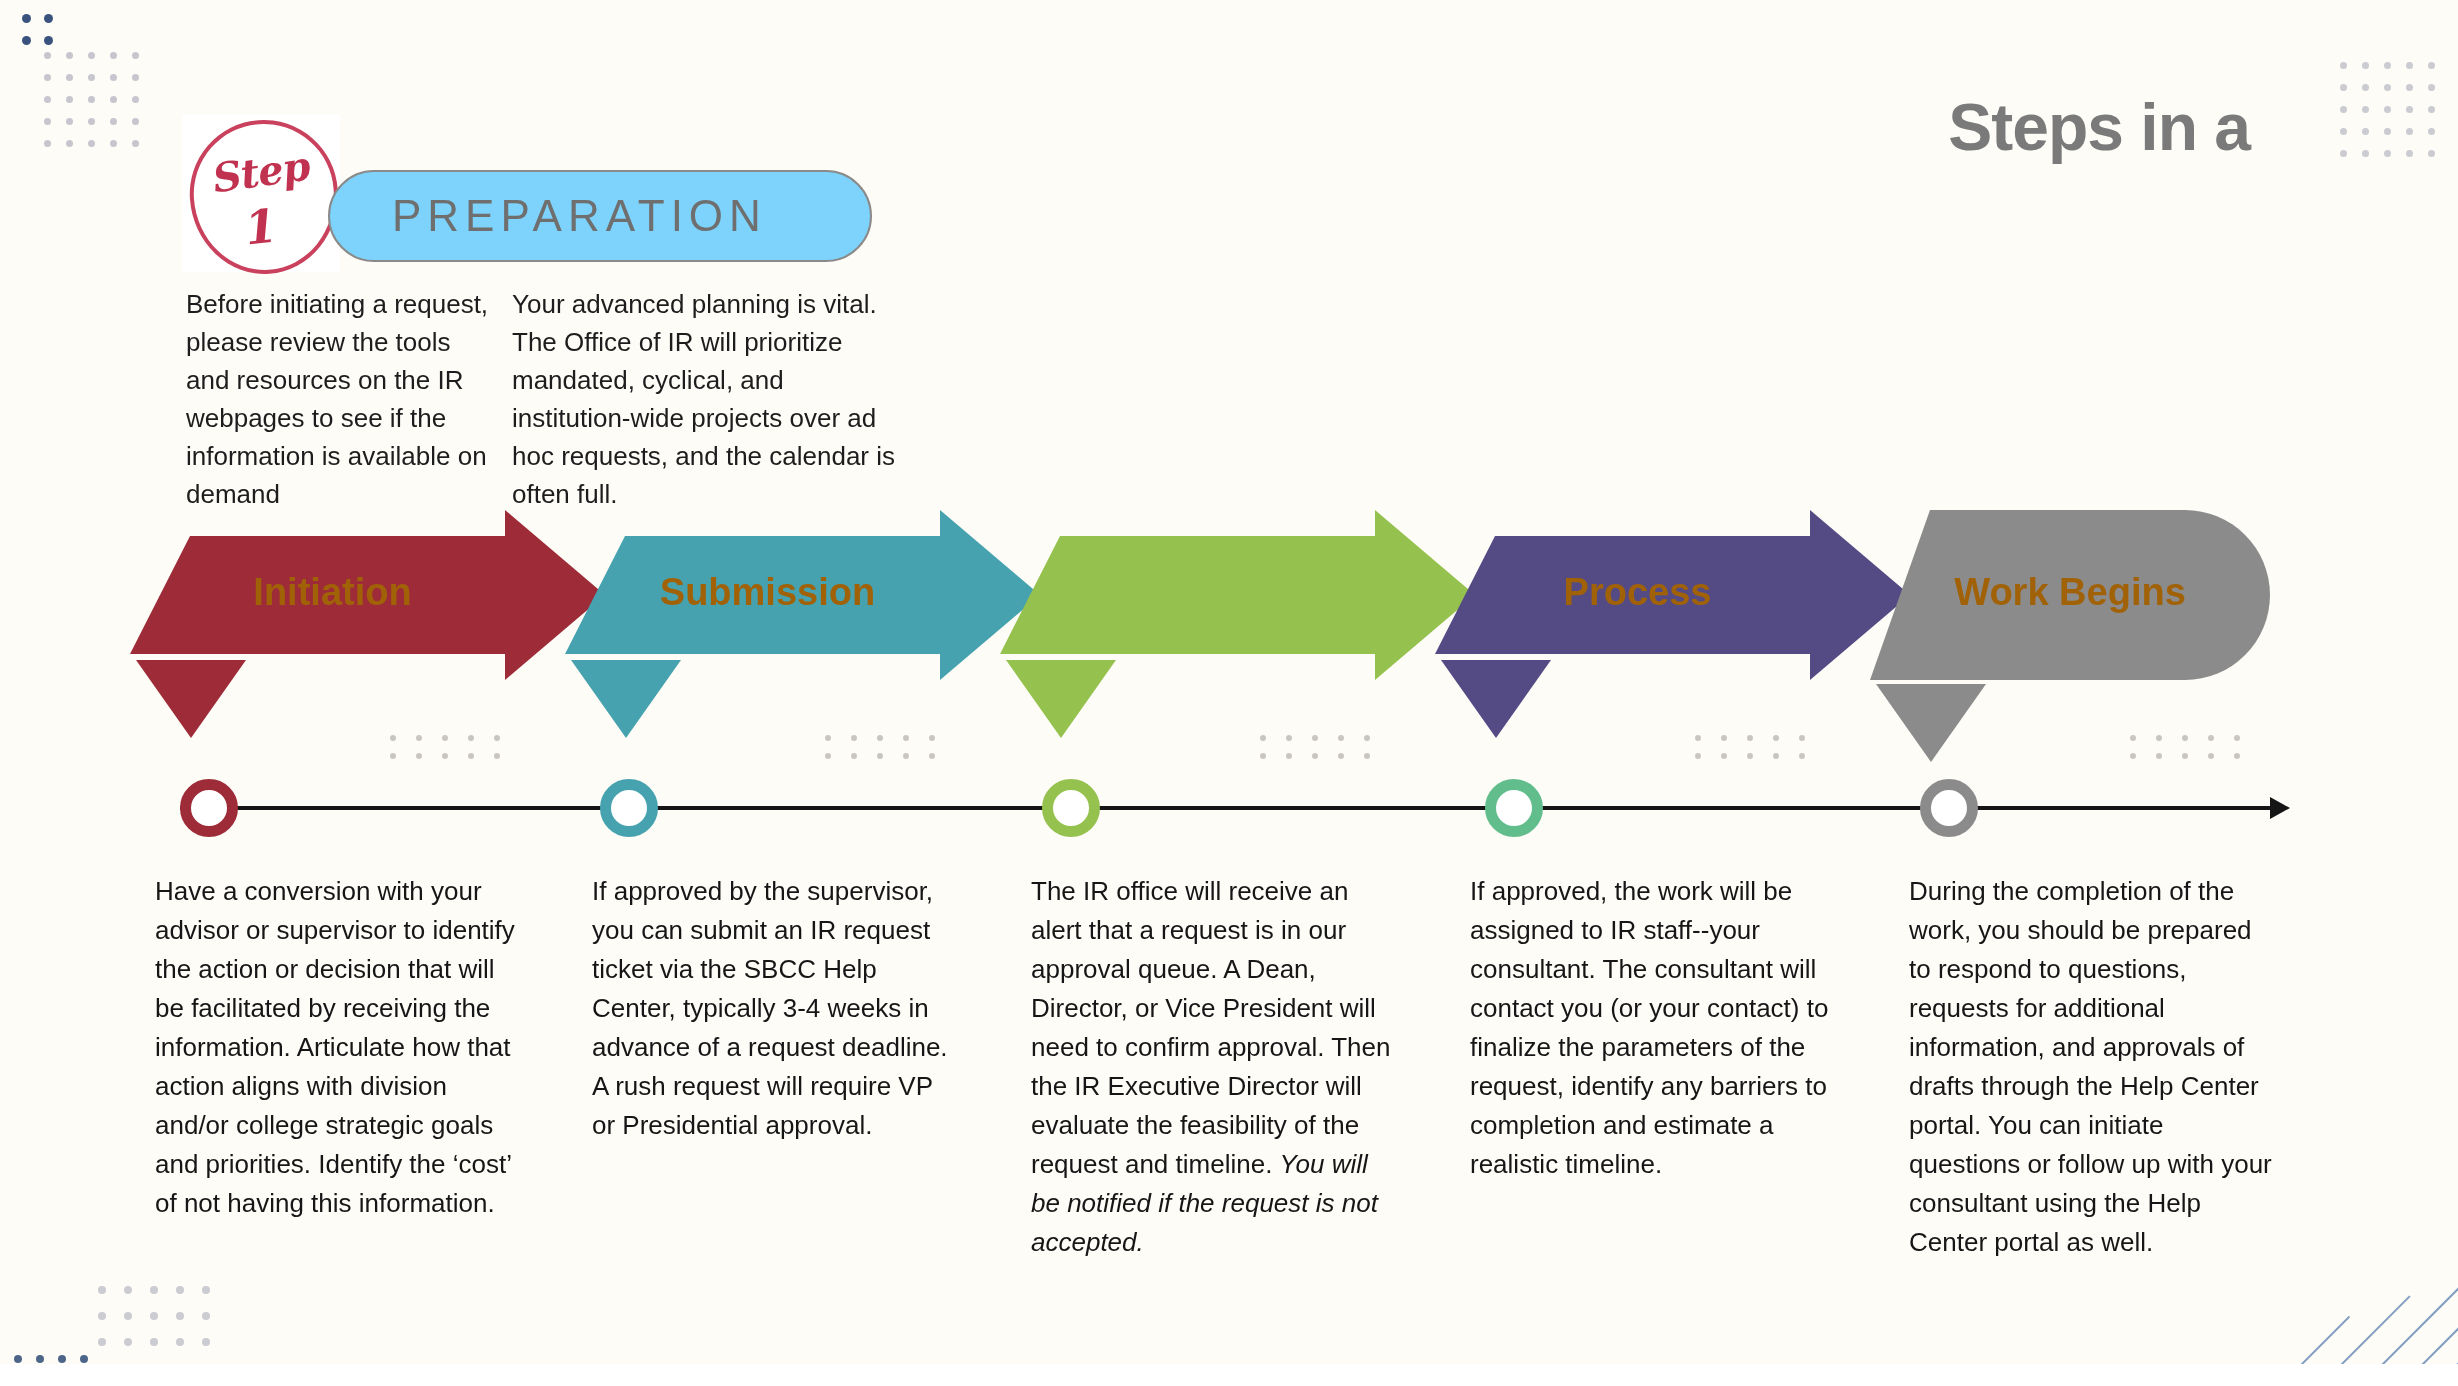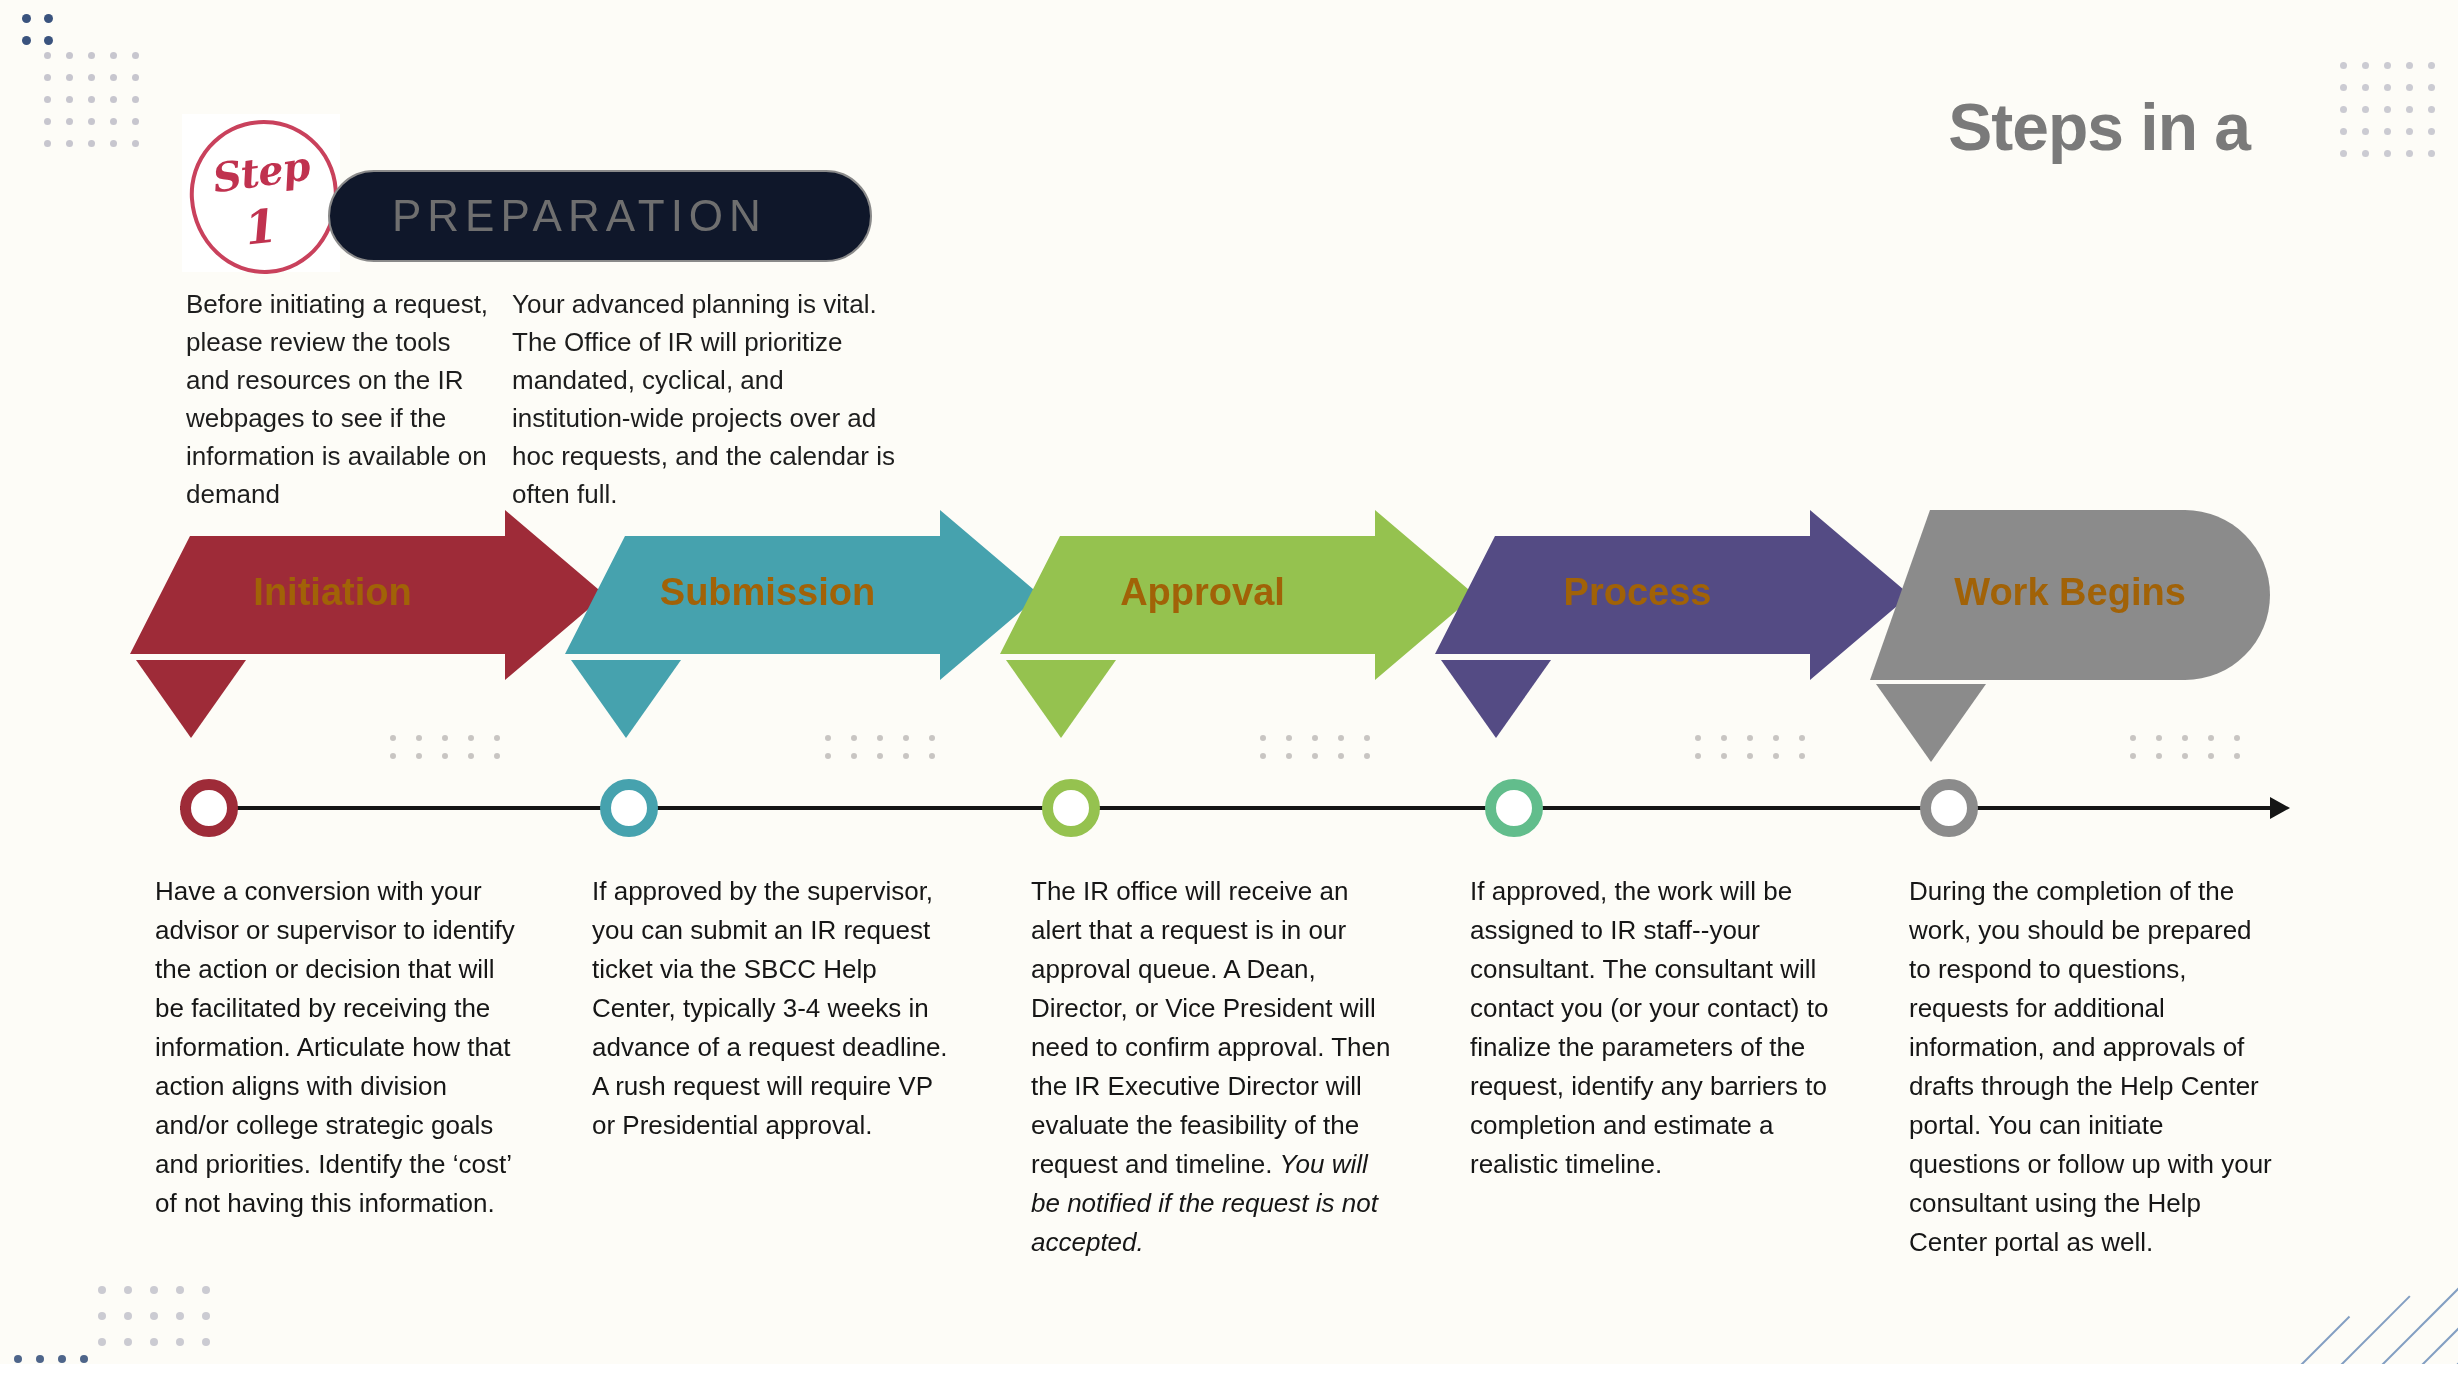--- a/index.html
+++ b/index.html
@@ -67,21 +67,21 @@
     font-weight:bold;
     font-size:46px;
     transform:rotate(-6deg);
   }
 
   
   .pill{
     position:absolute;
     border:2px solid #8a8a8a;
     border-radius:60px;
-    background:#0f172a;
+    background:#7dd3fc;
     display:flex;align-items:center;
   }
   .pill span{
     color:#6f6f6f;
     font-size:44px;
     letter-spacing:6px;
     font-weight:400;
     padding-left:62px;
     font-family:"Liberation Sans", sans-serif;
   }
@@ -281,21 +281,20 @@
           <path d="M 60 26 L 375 26 L 375 0 L 475 85 L 375 170 L 375 144 L 0 144 Z" fill="#46a2ae"></path>
           <path d="M 6 150 L 116 150 L 61 228 Z" fill="#46a2ae"></path>
         </svg>
         <div class="arrow-label" style="top: 61px; left: 0px; width: 405px; text-align: center;">Submission</div>
       </div>
       <div class="arrow-wrap" style="left: 1000px; top: 510px; width: 475px; height: 260px;">
         <svg class="arrow-svg" width="475" height="260" viewBox="0 0 475 260">
           <path d="M 60 26 L 375 26 L 375 0 L 475 85 L 375 170 L 375 144 L 0 144 Z" fill="#95c24f"></path>
           <path d="M 6 150 L 116 150 L 61 228 Z" fill="#95c24f"></path>
         </svg>
-        <div class="arrow-label" style="top: 61px; left: 0px; width: 405px; text-align: center;">Approval</div>
       </div>
       <div class="arrow-wrap" style="left: 1435px; top: 510px; width: 475px; height: 260px;">
         <svg class="arrow-svg" width="475" height="260" viewBox="0 0 475 260">
           <path d="M 60 26 L 375 26 L 375 0 L 475 85 L 375 170 L 375 144 L 0 144 Z" fill="#544b84"></path>
           <path d="M 6 150 L 116 150 L 61 228 Z" fill="#544b84"></path>
         </svg>
         <div class="arrow-label" style="top: 61px; left: 0px; width: 405px; text-align: center;">Process</div>
       </div>
       <div class="arrow-wrap" style="left: 1870px; top: 510px; width: 400px; height: 260px;">
         <svg class="arrow-svg" width="400" height="260" viewBox="0 0 400 260">

